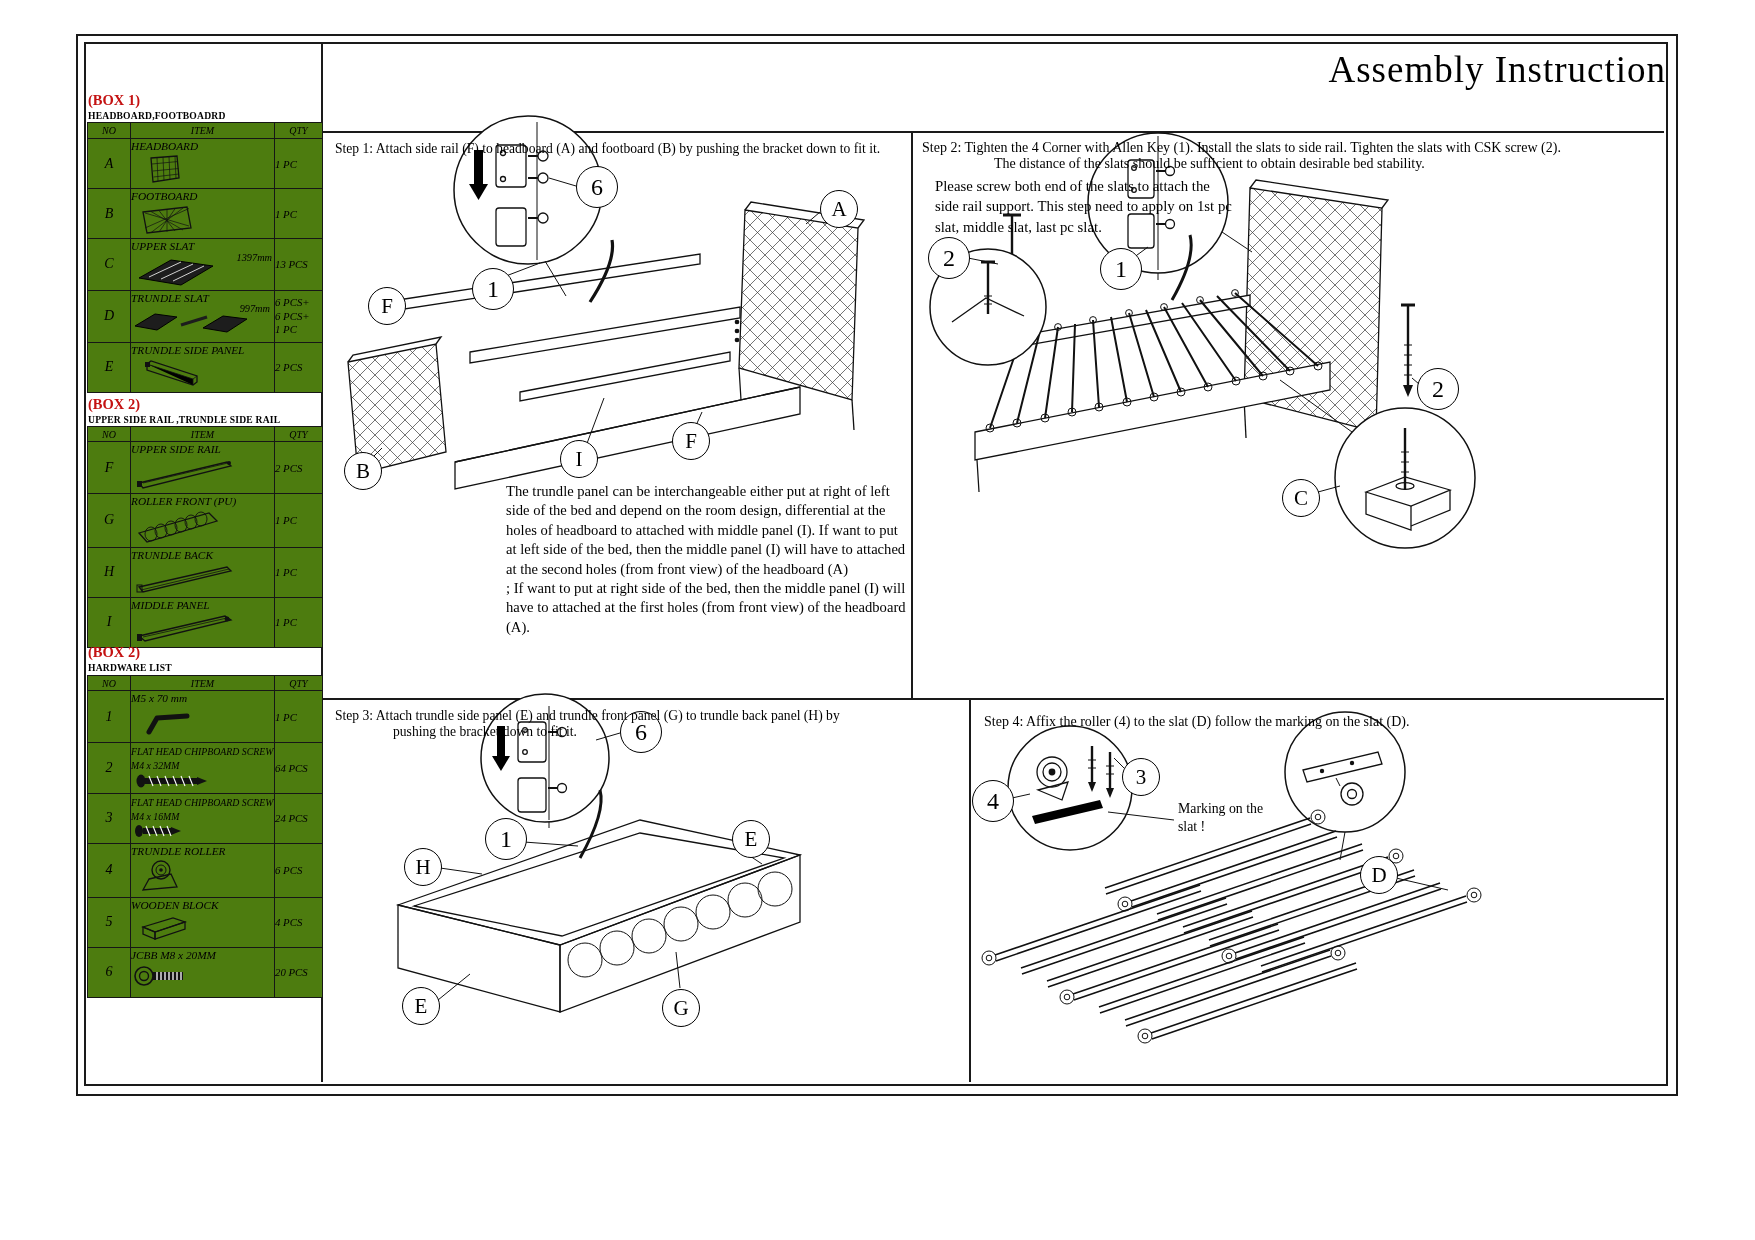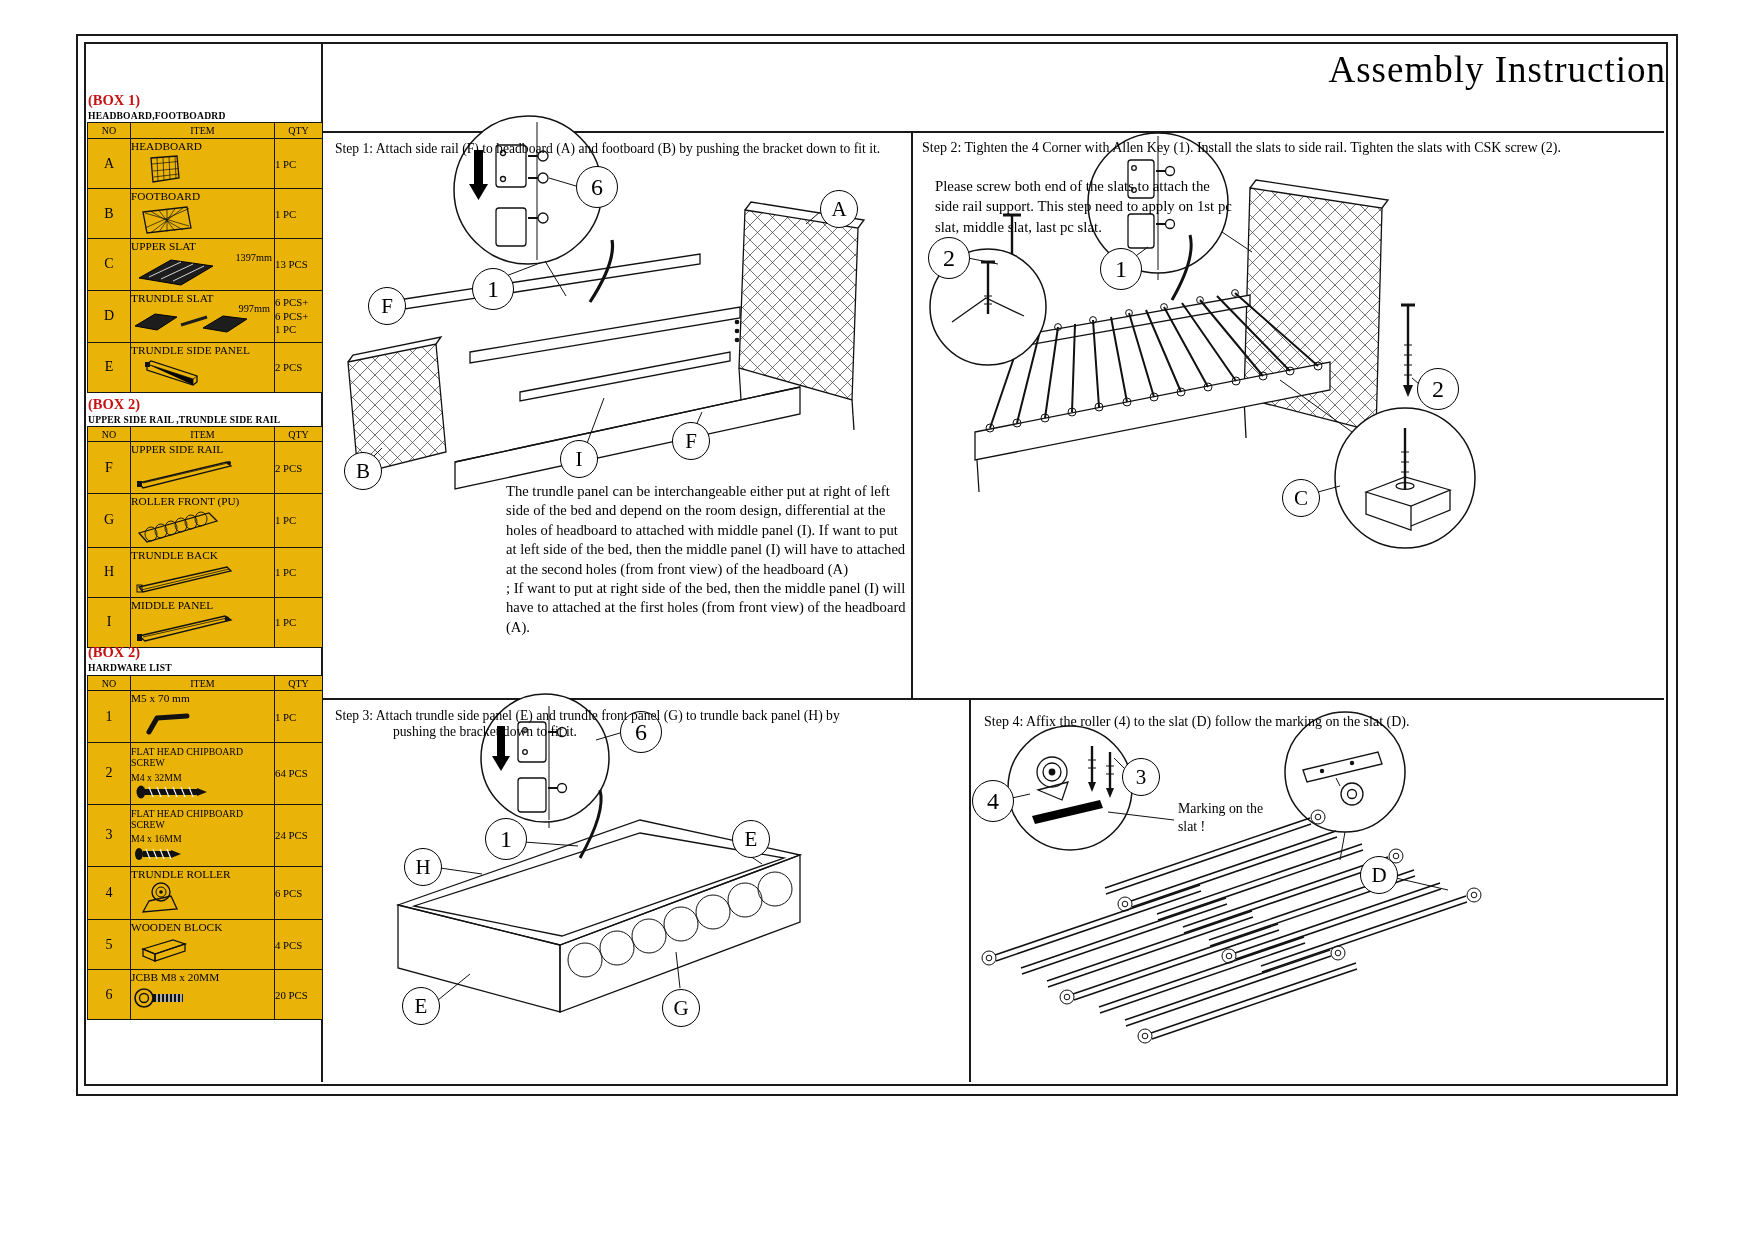--- a/index.html
+++ b/index.html
@@ -9,21 +9,21 @@
   .frame-outer{position:absolute;left:76px;top:34px;width:1598px;height:1058px;border:2px solid #1a1a1a;}
   .frame-inner{position:absolute;left:84px;top:42px;width:1580px;height:1040px;border:2px solid #1a1a1a;}
   .vline,.hline{position:absolute;background:#1a1a1a;}
   
   .title{position:absolute;left:323px;top:48px;width:1343px;text-align:right;
          font-size:37px;letter-spacing:1px;}
   
   .box-label{position:absolute;color:#c41212;font-weight:bold;font-size:14.5px;}
   .box-sub{position:absolute;font-weight:bold;font-size:9.6px;letter-spacing:.2px;}
   
-  table.parts{position:absolute;left:87px;border-collapse:collapse;background:#eab308;table-layout:fixed;}
+  table.parts{position:absolute;left:87px;border-collapse:collapse;background:#4d7c0f;table-layout:fixed;font-style:italic;}
   table.parts td{border:1.5px solid #161616;padding:0;overflow:hidden;}
   td.cno{width:42px;text-align:center;vertical-align:middle;font-size:14px;}
   td.citem{width:143px;vertical-align:top;position:relative;}
   td.cqty{width:47px;vertical-align:middle;font-size:10.8px;padding-left:3px;}
   td.chead{font-size:10px;text-align:center;vertical-align:middle;}
   .iname{font-size:11.3px;padding-top:2px;line-height:1.05;}
   .iname-s{font-size:9.8px;padding-top:3px;line-height:1.15;}
   .dim{position:absolute;font-size:10.3px;margin-left:32px;}
   .qline{display:block;line-height:1.25;}
   .icon-wrap{display:block;margin-top:1px;}
@@ -555,20 +555,21 @@
 
   <div class="step-h txt-layer" style="left:335px;top:141px;">Step 1: Attach side rail (F) to headboard (A) and footboard (B) by pushing the bracket down to fit it.</div>
 
   <div class="para txt-layer" style="left:506px;top:482px;width:404px;">
     <div>The trundle panel can be interchangeable either put at right of left side of the bed and depend on the room design, differential at the holes of headboard to attached with middle panel (I). If want to put at left side of the bed, then the middle panel (I) will have to attached at the second holes (from front view) of the headboard (A)</div>
     <div>; If want to put at right side of the bed, then the middle panel (I) will have to attached at the first holes (from front view) of the headboard (A).</div>
   </div>
 
   <div class="step-h step-h2 txt-layer" style="left:922px;top:140px;">
     <div>Step 2: Tighten the 4 Corner with Allen Key (1). Install the slats to side rail. Tighten the slats with CSK screw (2).</div>
+    <div style="padding-left:72px;">The distance of the slats should be sufficient to obtain desirable bed stability.</div>
   </div>
 
   <div class="note txt-layer" style="left:935px;top:176px;width:302px;">Please screw both end of the slats to attach the side rail support. This step need to apply on 1st pc slat, middle slat, last pc slat.</div>
 
   <div class="step-h txt-layer" style="left:335px;top:708px;">
     <div>Step 3: Attach trundle side panel (E) and trundle front panel (G) to trundle back panel (H) by</div>
     <div style="padding-left:58px;">pushing the bracket down to fit it.</div>
   </div>
 
   <div class="step-h step-h2 txt-layer" style="left:984px;top:714px;">Step 4: Affix the roller (4) to the slat (D) follow the marking on the slat (D).</div>

